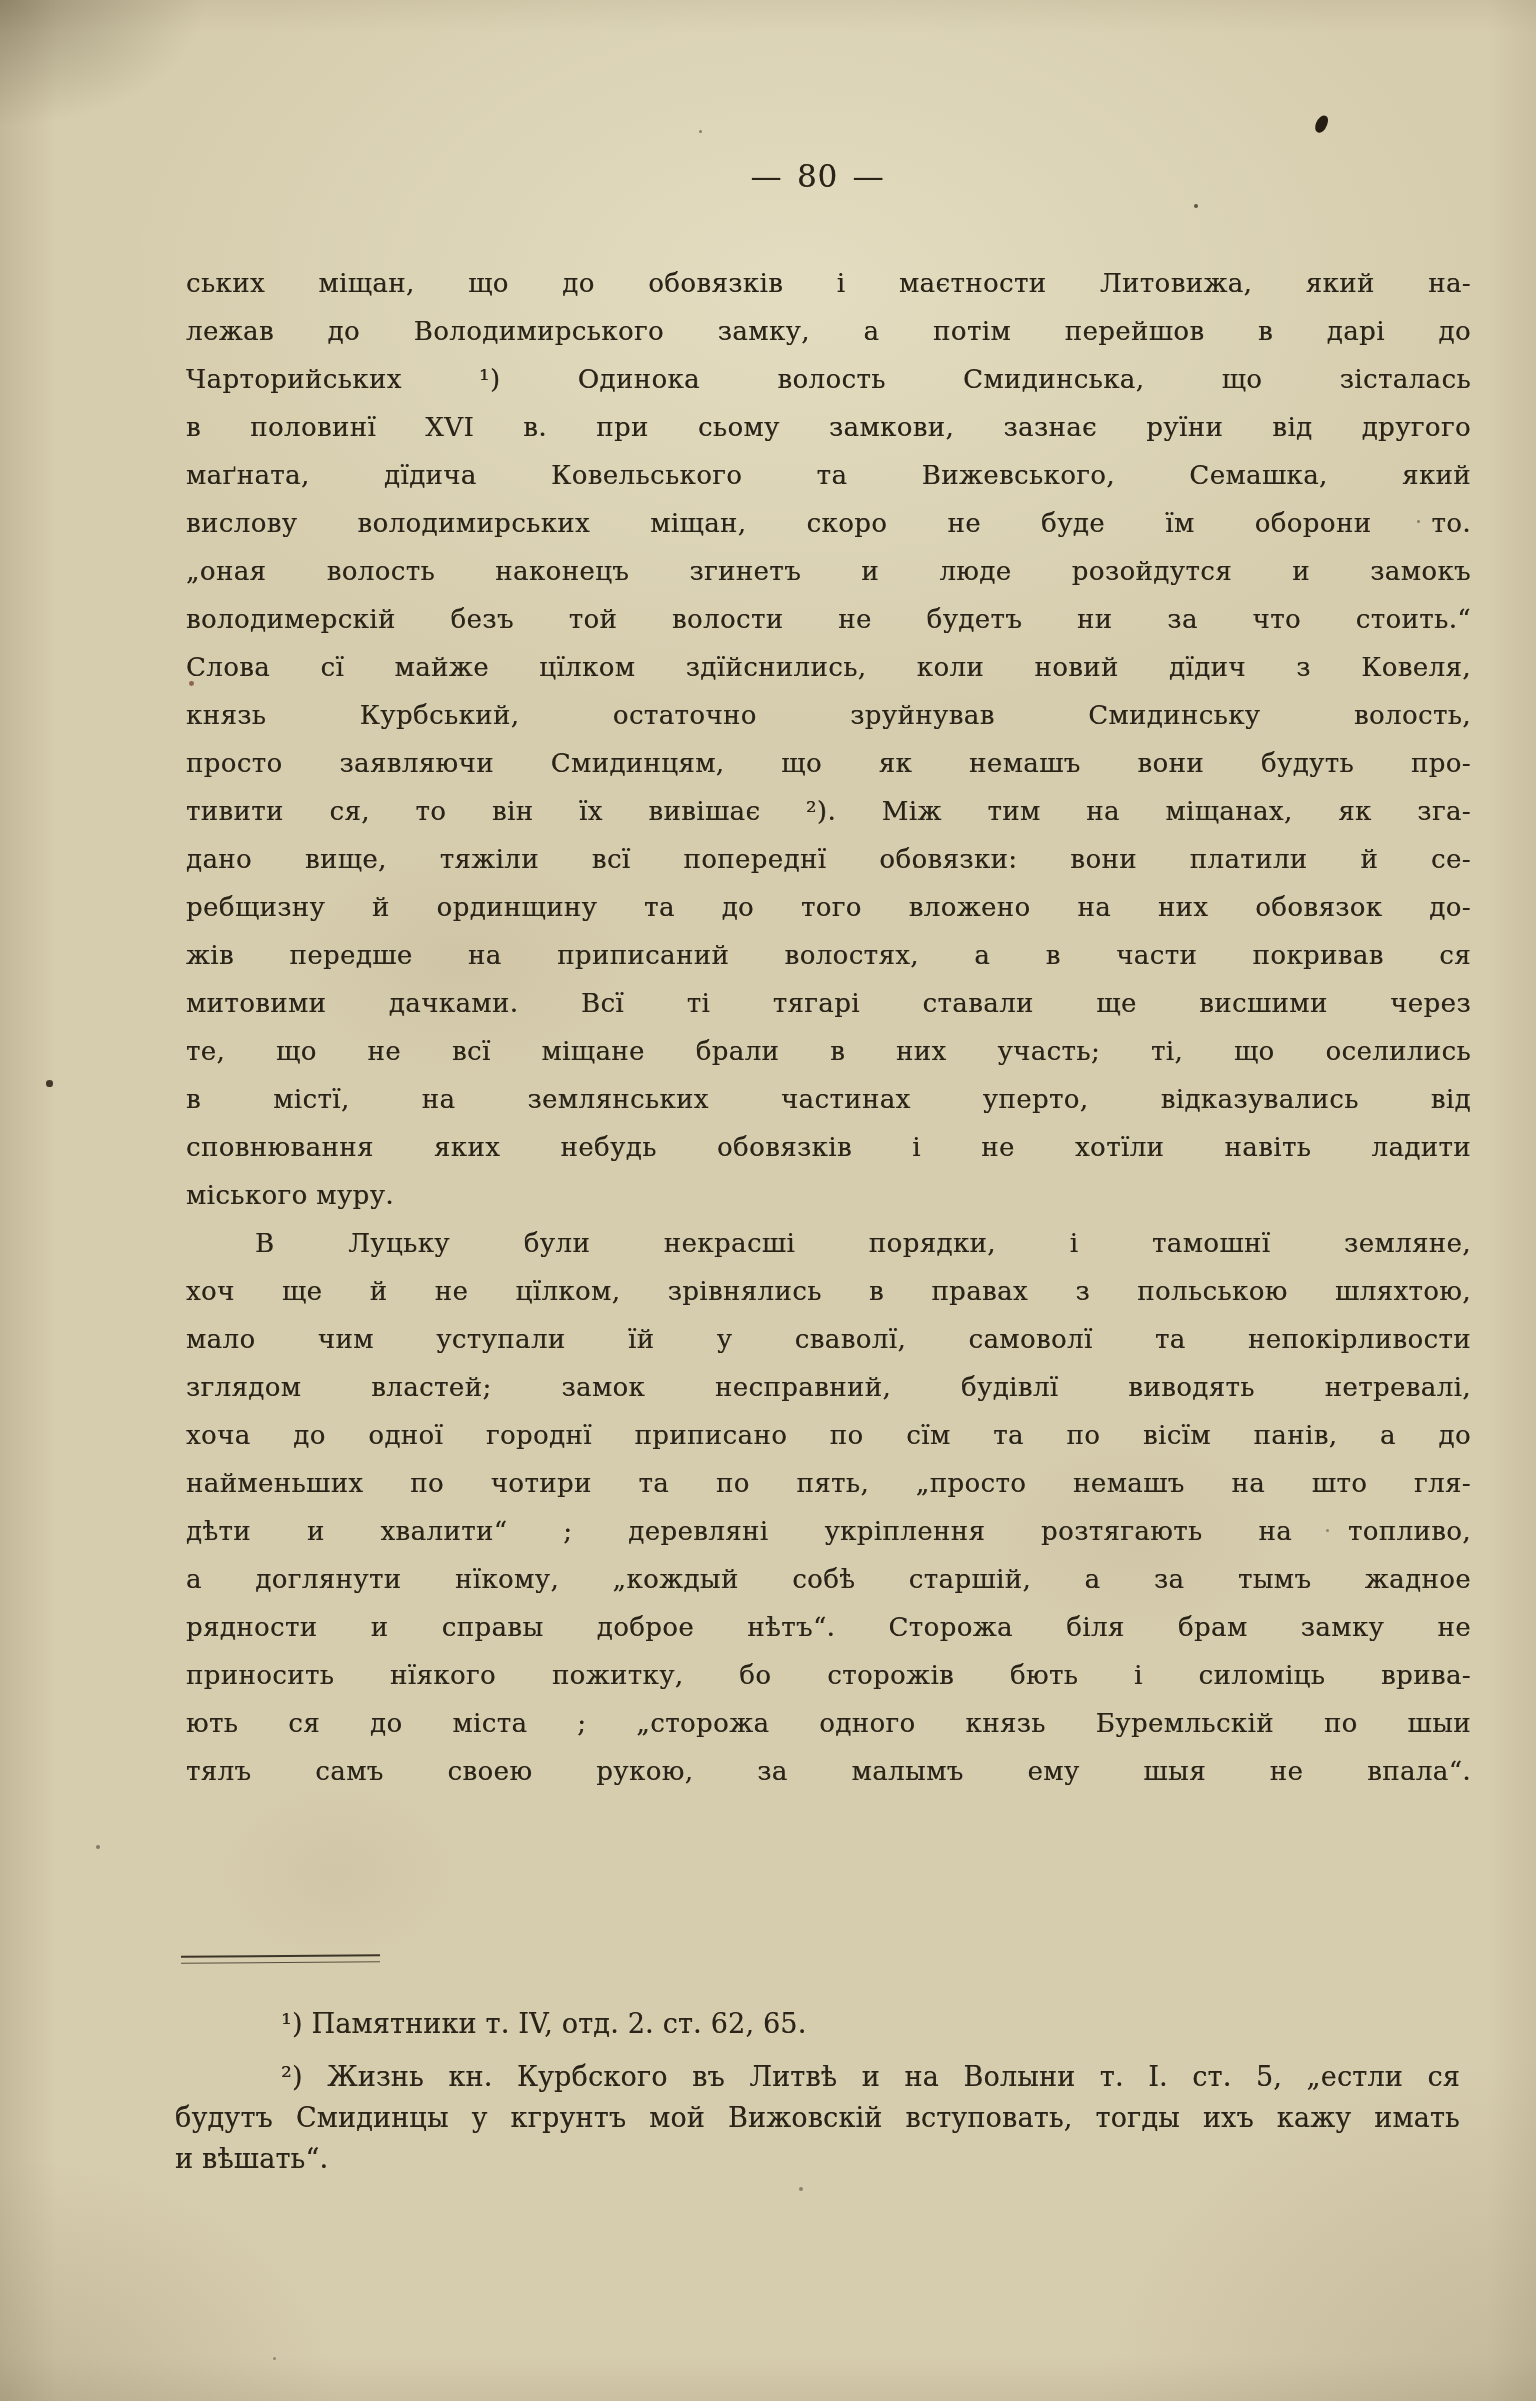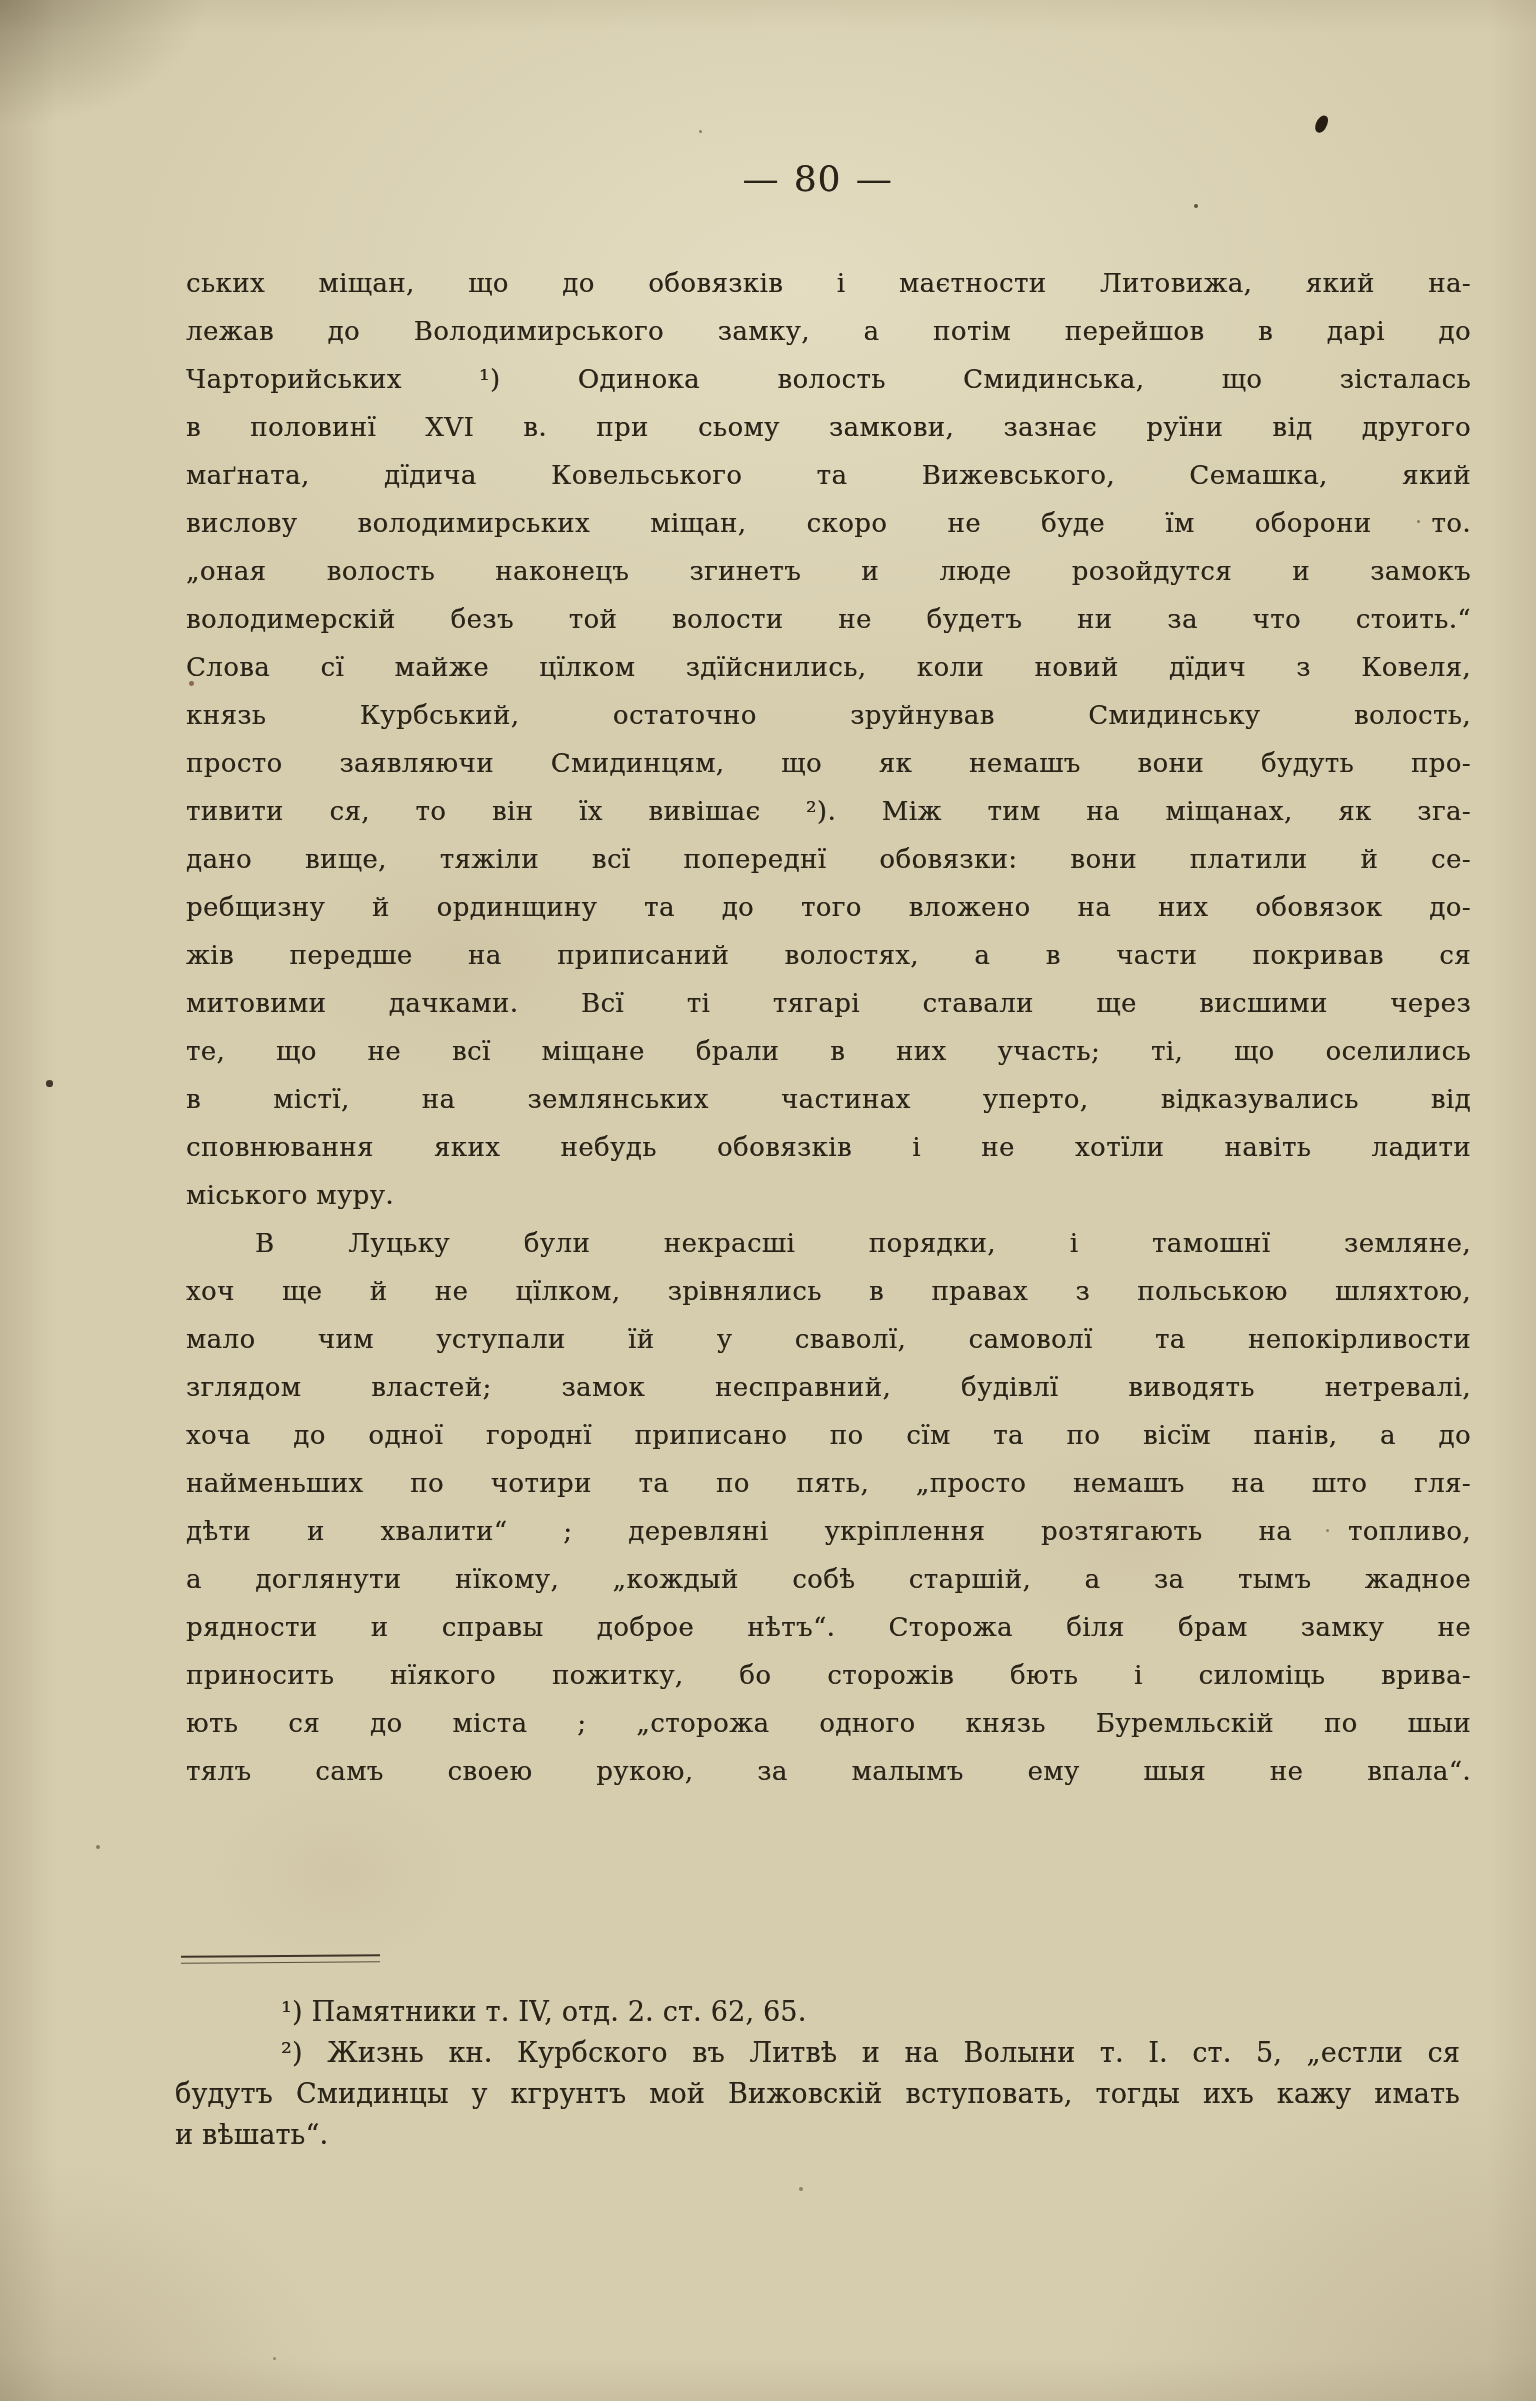--- a/index.html
+++ b/index.html
@@ -19,21 +19,21 @@
       radial-gradient(732px 569px at 100% 100%, rgba(120,104,74,0.20), rgba(120,104,74,0) 60%),
       radial-gradient(569px 407px at 0% 100%, rgba(120,104,74,0.22), rgba(120,104,74,0) 60%),
       radial-gradient(342px 211px at 0% 0%, rgba(80,66,42,0.40), rgba(80,66,42,0) 60%),
       linear-gradient(90deg, rgba(110,95,65,0.18), rgba(110,95,65,0) 57px),
       linear-gradient(270deg, rgba(110,95,65,0.12), rgba(110,95,65,0) 49px),
       linear-gradient(0deg, rgba(110,95,65,0.12), rgba(110,95,65,0) 45px),
       linear-gradient(180deg, rgba(110,95,65,0.10), rgba(110,95,65,0) 33px);
   }
   .header{
     position:absolute;left:175px;top:158px;width:1285px;
-    text-align:center;font-size:36px;letter-spacing:0.8px;
+    text-align:center;font-size:31px;letter-spacing:0.8px;
     text-shadow:0.3px 0.4px 0.5px rgba(35,28,18,0.55);
   }
   .header .dash{margin:0 14.6px;}
   .textblock{
     position:absolute;left:186px;top:259px;width:1285px;
     font-size:26px;line-height:48px;letter-spacing:0.4px;
     text-shadow:0.3px 0.4px 0.5px rgba(35,28,18,0.55);
   }
   .line{height:48px;text-align:left;}
   .line.just{text-align:justify;text-align-last:justify;}
@@ -44,21 +44,21 @@
     border-bottom:1.6px solid rgba(45,37,25,0.75);
     transform:rotate(-0.4deg);
   }
   .footnotes{
     position:absolute;left:175px;top:1991px;width:1285px;
     font-size:27px;line-height:41px;letter-spacing:0.2px;
     text-shadow:0.2px 0.3px 0.4px rgba(35,28,18,0.5);
   }
   .fline{height:41px;text-align:left;}
   .fline.just{text-align:justify;text-align-last:justify;}
-  .fline.ind{text-indent:106px;}
+  .fline.ind{text-indent:106px;margin-top:12px;}
   .blot{
     position:absolute;left:1316px;top:115px;width:10.6px;height:18px;
     background:#251d11;border-radius:60% 40% 55% 45%;
     transform:rotate(20deg);
   }
   .speck{position:absolute;border-radius:50%;background:rgba(50,40,26,0.75);}
   .s1{left:1194px;top:204px;width:4.1px;height:4.1px;}
   .s2{left:46px;top:1080px;width:7.3px;height:6.5px;background:rgba(40,32,20,0.85);}
   .s3{left:189px;top:681px;width:4.9px;height:4.9px;background:rgba(122,74,51,0.8);}
   .s4{left:914px;top:865px;width:3.3px;height:3.3px;}

